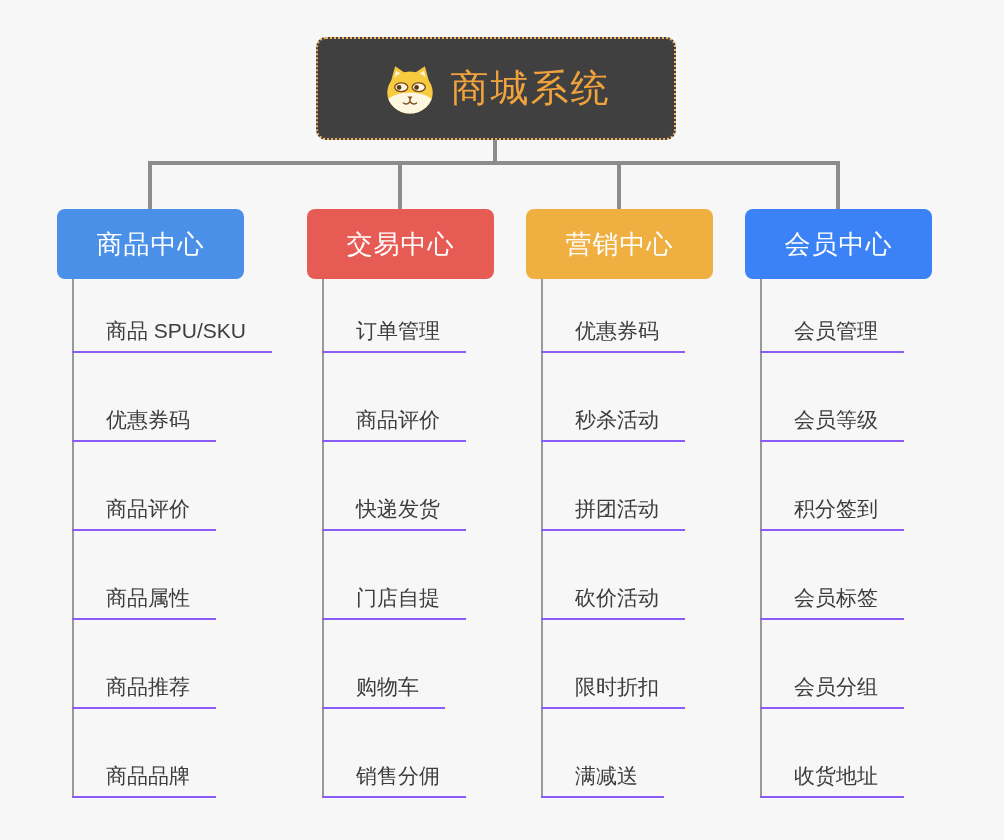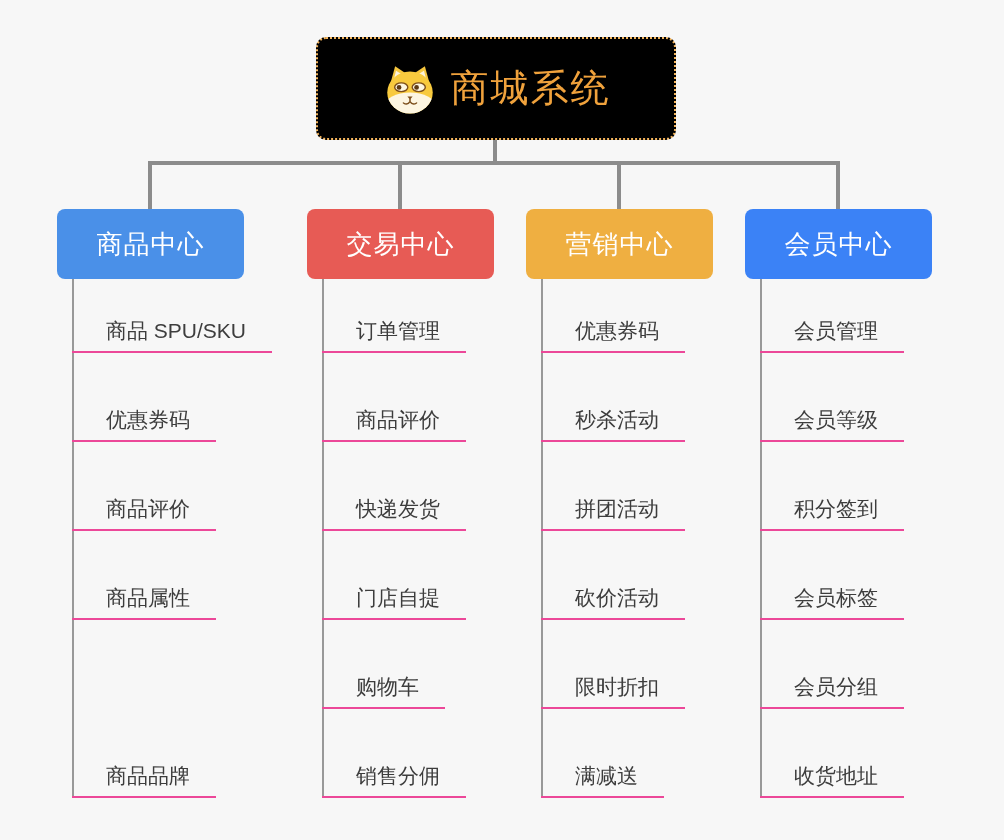--- a/index.html
+++ b/index.html
@@ -5,40 +5,40 @@
   html,body{margin:0;padding:0;background:#f7f7f7;}
   body{font-family:"Liberation Sans","DejaVu Sans",sans-serif;}
   .canvas{position:relative;width:1004px;height:840px;background:#f7f7f7;overflow:hidden;}
 
   
   .line{position:absolute;background:#8c8c8c;}
   .thin{position:absolute;background:#999999;}
 
   
   .root{position:absolute;left:316px;top:37px;width:360px;height:103px;box-sizing:border-box;
-        background:#000000;border:2px dotted #f3b45c;border-radius:10px;
+        background:#404040;border:2px dotted #f3b45c;border-radius:10px;
         display:flex;align-items:center;justify-content:center;gap:13px;cursor:default;}
   .root-label{font-size:38px;color:#f0a23c;letter-spacing:2px;white-space:nowrap;}
 
   
   .branch{position:absolute;top:209px;width:187px;height:70px;border-radius:8px;
           color:#ffffff;font-size:26px;letter-spacing:1px;
           display:flex;align-items:center;justify-content:center;white-space:nowrap;}
   .b0{left:57px;background:#4a90e8;}
   .b1{left:307px;background:#e75b55;}
   .b2{left:526px;background:#efaf41;}
   .b3{left:745px;background:#3b82f6;}
 
   
   .trunk{top:269px;width:2px;height:529px;}
   .t0{left:72px;}.t1{left:322px;}.t2{left:541px;}.t3{left:760px;}
 
   
   .leaf{position:absolute;white-space:nowrap;font-size:21px;color:#3d3d3d;line-height:31px;
-        padding:0 26px 5px 34px;border-bottom:2px solid #ec4899;}
+        padding:0 26px 5px 34px;border-bottom:2px solid #8b5cf6;}
   .c0{left:72px;}.c1{left:322px;}.c2{left:541px;}.c3{left:760px;}
   .r0{top:315px;}.r1{top:404px;}.r2{top:493px;}.r3{top:582px;}.r4{top:671px;}.r5{top:760px;}
 </style>
 </head>
 <body>
 
 <div class="canvas">
 
   <div class="line" style="left:493px;top:140px;width:4px;height:25px;"></div>
   <div class="line" style="left:148px;top:161px;width:692px;height:4px;"></div>
@@ -89,20 +89,21 @@
     <span>营销中心</span>
   </div>
   <div class="branch b3">
     <span>会员中心</span>
   </div>
 
   <div class="leaf c0 r0">商品 SPU/SKU</div>
   <div class="leaf c0 r1">优惠券码</div>
   <div class="leaf c0 r2">商品评价</div>
   <div class="leaf c0 r3">商品属性</div>
+  <div class="leaf c0 r4">商品推荐</div>
   <div class="leaf c0 r5">商品品牌</div>
 
   <div class="leaf c1 r0">订单管理</div>
   <div class="leaf c1 r1">商品评价</div>
   <div class="leaf c1 r2">快递发货</div>
   <div class="leaf c1 r3">门店自提</div>
   <div class="leaf c1 r4">购物车</div>
   <div class="leaf c1 r5">销售分佣</div>
 
   <div class="leaf c2 r0">优惠券码</div>

